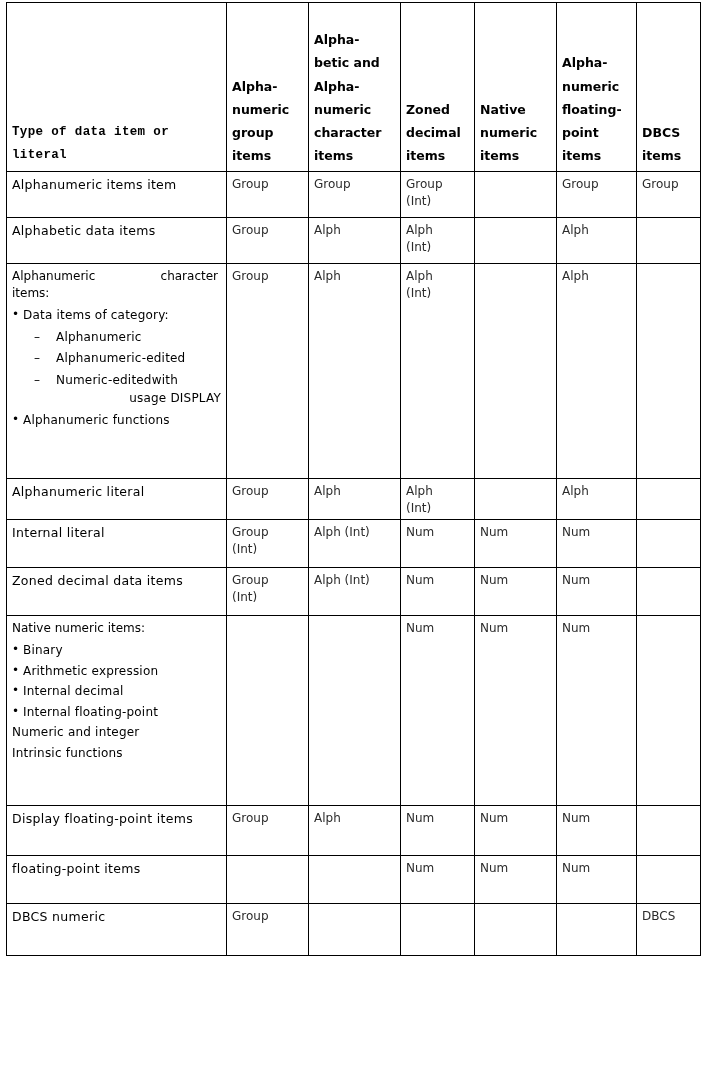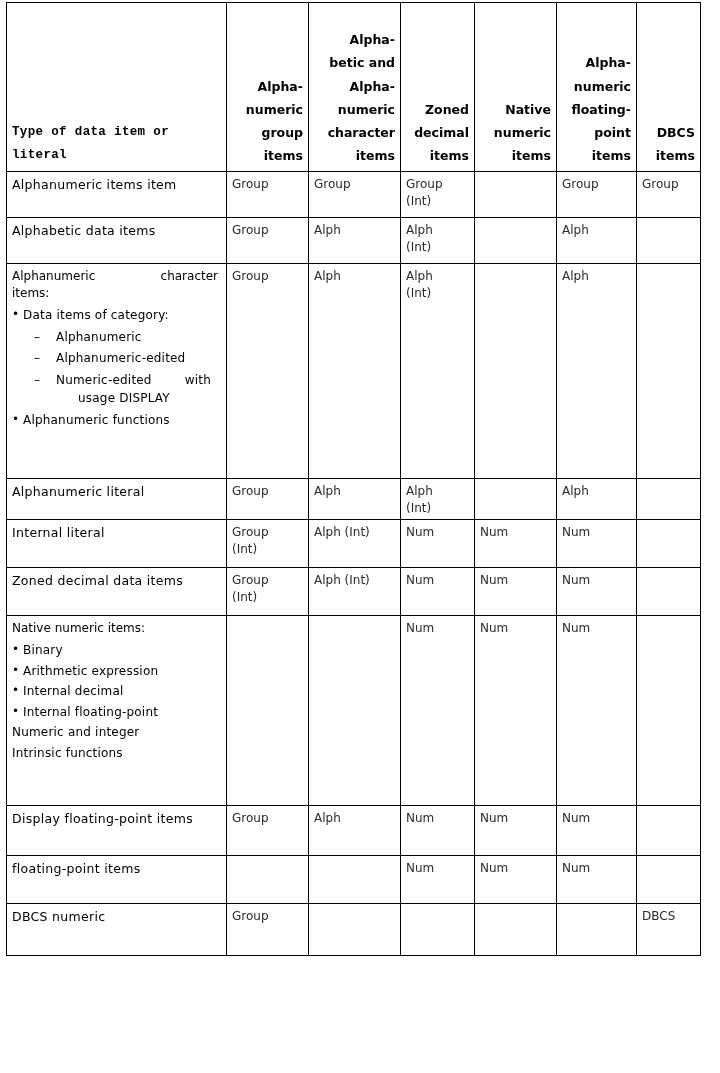--- a/index.html
+++ b/index.html
@@ -53,21 +53,21 @@
     padding-bottom: 4px;
     font-size: 12.5px;
     line-height: 1.85;
   }
   tr.head td.rowhead {
     text-align: left;
     letter-spacing: 0.35px;
     font-family: Liberation Mono, monospace;
   }
   tr.head td.colhead {
-    text-align: right;
+    text-align: left;
   }
 
   
   td.label {
     font-weight: bold;
     font-size: 12.5px;
     letter-spacing: 0.3px;
     line-height: 1.65;
   }
   td.val {
@@ -120,26 +120,26 @@
     line-height: 1.55;
   }
   ul.dashlist > li::before {
     content: "\2013";
     position: absolute;
     left: 0;
     top: 0;
   }
   .dash-justify {
     display: flex;
-    justify-content: space-between;
     width: 155px;
   }
   .cont-indent {
     display: block;
     padding-left: 22px;
+    text-align: right;
   }
   .row-h1 { height: 46px; }
   .row-h2 { height: 46px; }
   .row-h3 { height: 215px; }
   .row-h4 { height: 41px; }
   .row-h5 { height: 48px; }
   .row-h6 { height: 48px; margin-left: 22px; }
   .row-h7 { height: 190px; }
   .row-h8 { height: 50px; }
   .row-h9 { height: 48px; }

